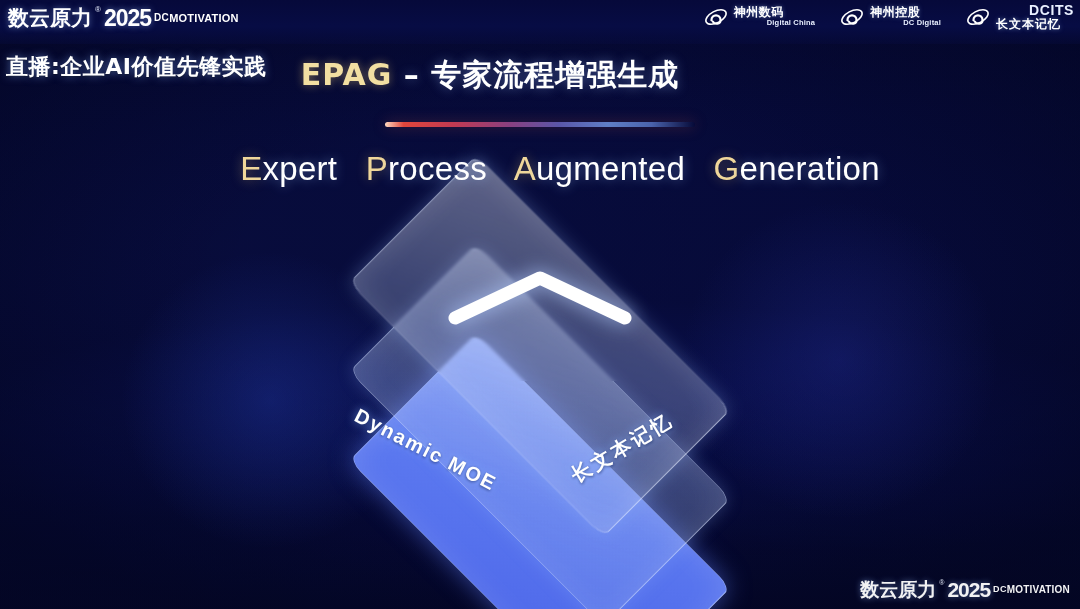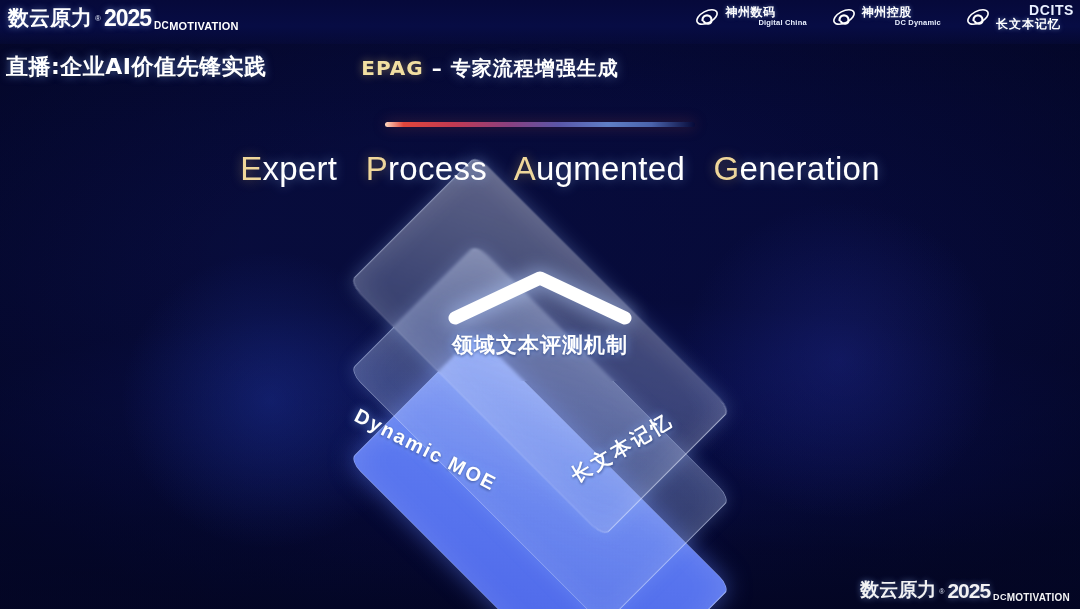--- a/index.html
+++ b/index.html
@@ -27,21 +27,21 @@
   }
 
   
   #header {
     position:absolute; top:0; left:0; width:1080px; height:44px;
     background:linear-gradient(180deg,#06093a 0%, #070c44 60%, rgba(8,13,72,0.25) 100%);
     z-index:20;
   }
 
   
-  .brand { display:flex; align-items:flex-end; gap:3px; white-space:nowrap; }
+  .brand { display:flex; align-items:center; gap:3px; white-space:nowrap; }
   .brand .cn {
     font-weight:bold; color:#ffffff; letter-spacing:0px;
     font-family:"DejaVu Sans","Liberation Sans",sans-serif;
     text-shadow:0 0 6px rgba(150,185,255,.55);
   }
   .brand .reg { color:#e8eeff; }
   .brand .yr {
     font-weight:bold; color:#ffffff;
     font-family:Liberation Sans, sans-serif;
     letter-spacing:-1px;
@@ -83,21 +83,21 @@
     font-size:7.5px; font-weight:bold; color:#e9f0ff; letter-spacing:.2px;margin-left:33px;
   }
   .logo.alt .logo-cn { font-size:12px; font-weight:bold; letter-spacing:1px; order:2; }
   .logo.alt .logo-en { font-size:14px; font-weight:bold; letter-spacing:.6px; order:1; }
 
   
   #epag-title {
     position:absolute; top:55px; left:0; width:980px; text-align:center;
     z-index:15;
     font-family:"DejaVu Sans","Liberation Sans",sans-serif;
-    font-size:20px; font-weight:bold; white-space:nowrap;
+    font-size:30px; font-weight:bold; white-space:nowrap;
   }
   #epag-title .gold {
     color:#f2dfa2; letter-spacing:1px;
     text-shadow:0 0 10px rgba(240,205,120,.45);
   }
   #epag-title .wht {
     color:#ffffff; letter-spacing:1px;
     text-shadow:0 0 12px rgba(150,185,255,.45);
   }
 
@@ -234,21 +234,21 @@
       </span>
     </div>
 
     <div class="logo">
       <svg class="swirl" viewBox="0 0 40 40">
         <ellipse cx="20" cy="20" rx="17" ry="9" transform="rotate(-28 20 20)" fill="none" stroke="#ffffff" stroke-width="2.4"></ellipse>
         <path d="M13 25 C13 15, 27 15, 27 25 C27 31, 18 32, 15 27" fill="none" stroke="#ffffff" stroke-width="3.4" stroke-linecap="round"></path>
       </svg>
       <span class="logo-txt">
         <span class="logo-cn">神州控股</span>
-        <span class="logo-en">DC Dynamic</span>
+        <span class="logo-en">DC Digital</span>
       </span>
     </div>
 
     <div class="logo alt">
       <svg class="swirl" viewBox="0 0 40 40">
         <ellipse cx="20" cy="20" rx="17" ry="9" transform="rotate(-28 20 20)" fill="none" stroke="#ffffff" stroke-width="2.4"></ellipse>
         <path d="M13 25 C13 15, 27 15, 27 25 C27 31, 18 32, 15 27" fill="none" stroke="#ffffff" stroke-width="3.4" stroke-linecap="round"></path>
       </svg>
       <span class="logo-txt">
         <span class="logo-cn">长文本记忆</span>
@@ -277,21 +277,20 @@
   <div id="diagram">
 
     <div class="layer" id="layer-bot"></div>
     <div class="layer" id="layer-mid"></div>
     <div class="layer" id="layer-top"></div>
 
     <svg id="chevron-up" viewBox="0 0 190 62">
       <path d="M10 52 L95 12 L180 52" fill="none" stroke="#ffffff" stroke-width="13" stroke-linecap="round" stroke-linejoin="round"></path>
     </svg>
 
-    <div class="plate-label" id="label-top">领域文本评测机制</div>
 
     <div class="plate-label" id="label-moe">Dynamic MOE</div>
 
     <div class="plate-label" id="label-mem">长文本记忆</div>
 
   </div>
 
   <div id="brand-bottomright" class="brand">
     <span class="cn">数云原力</span>
     <span class="reg">®</span>

